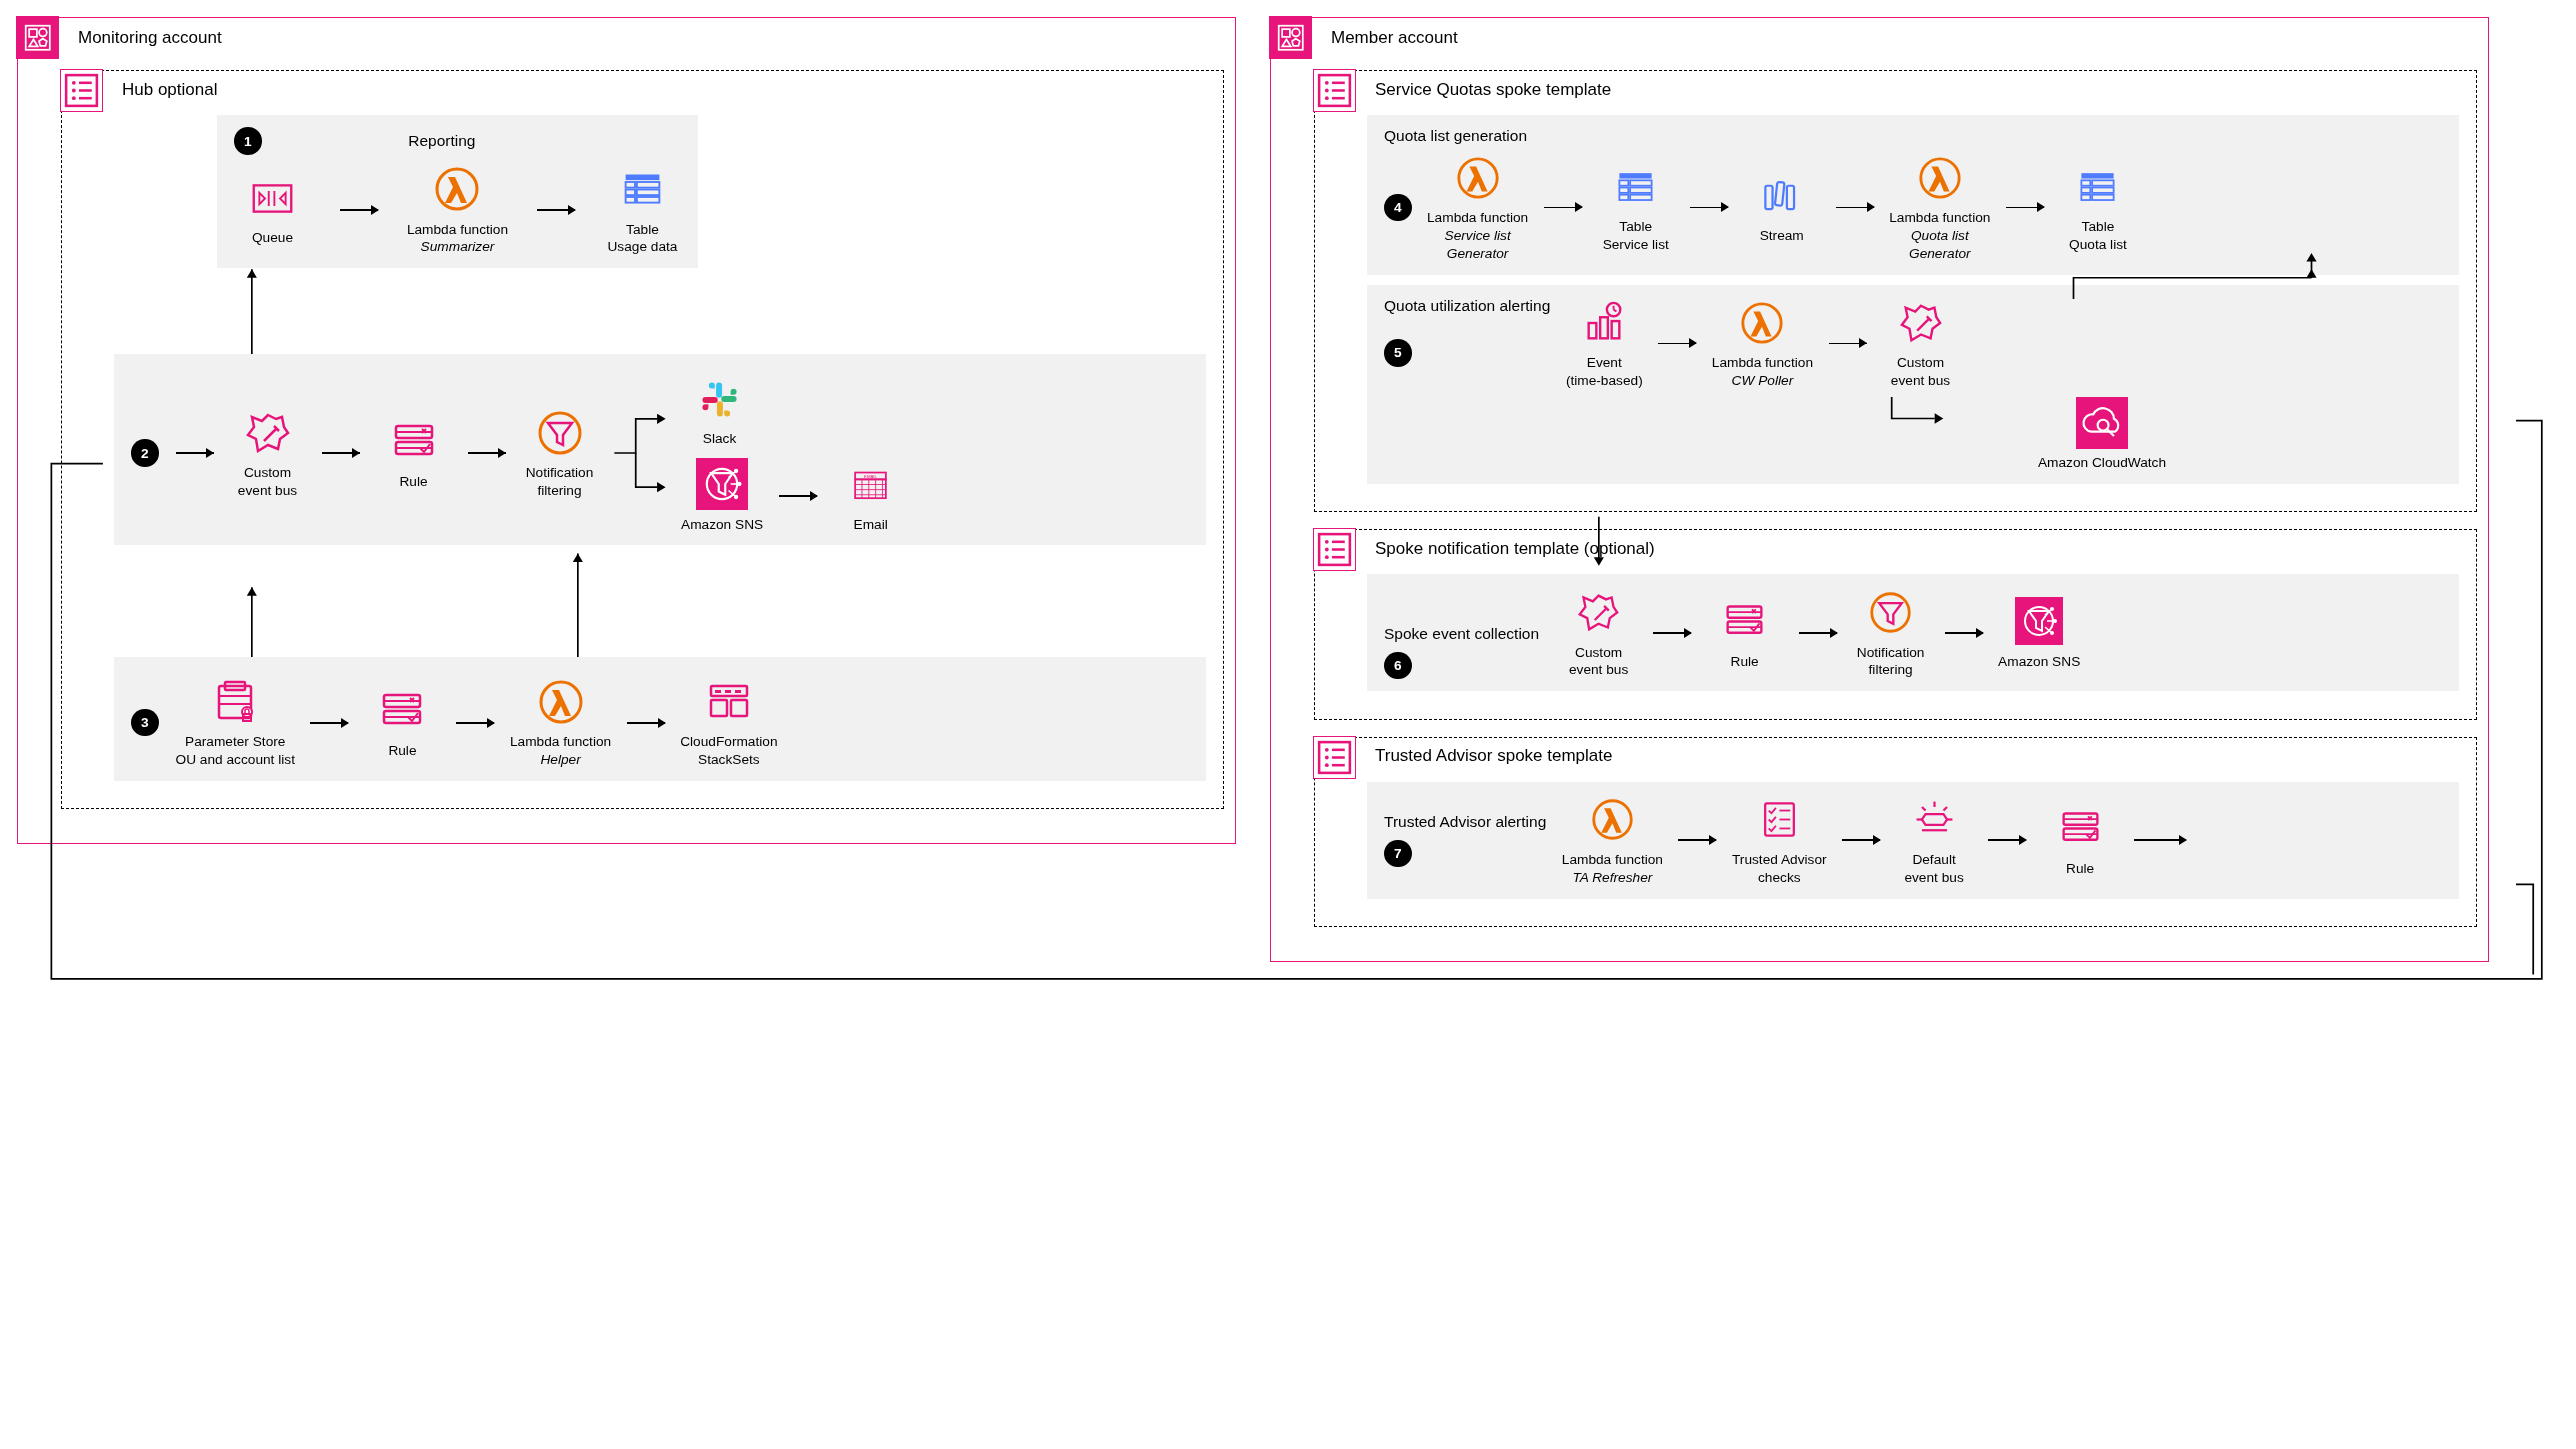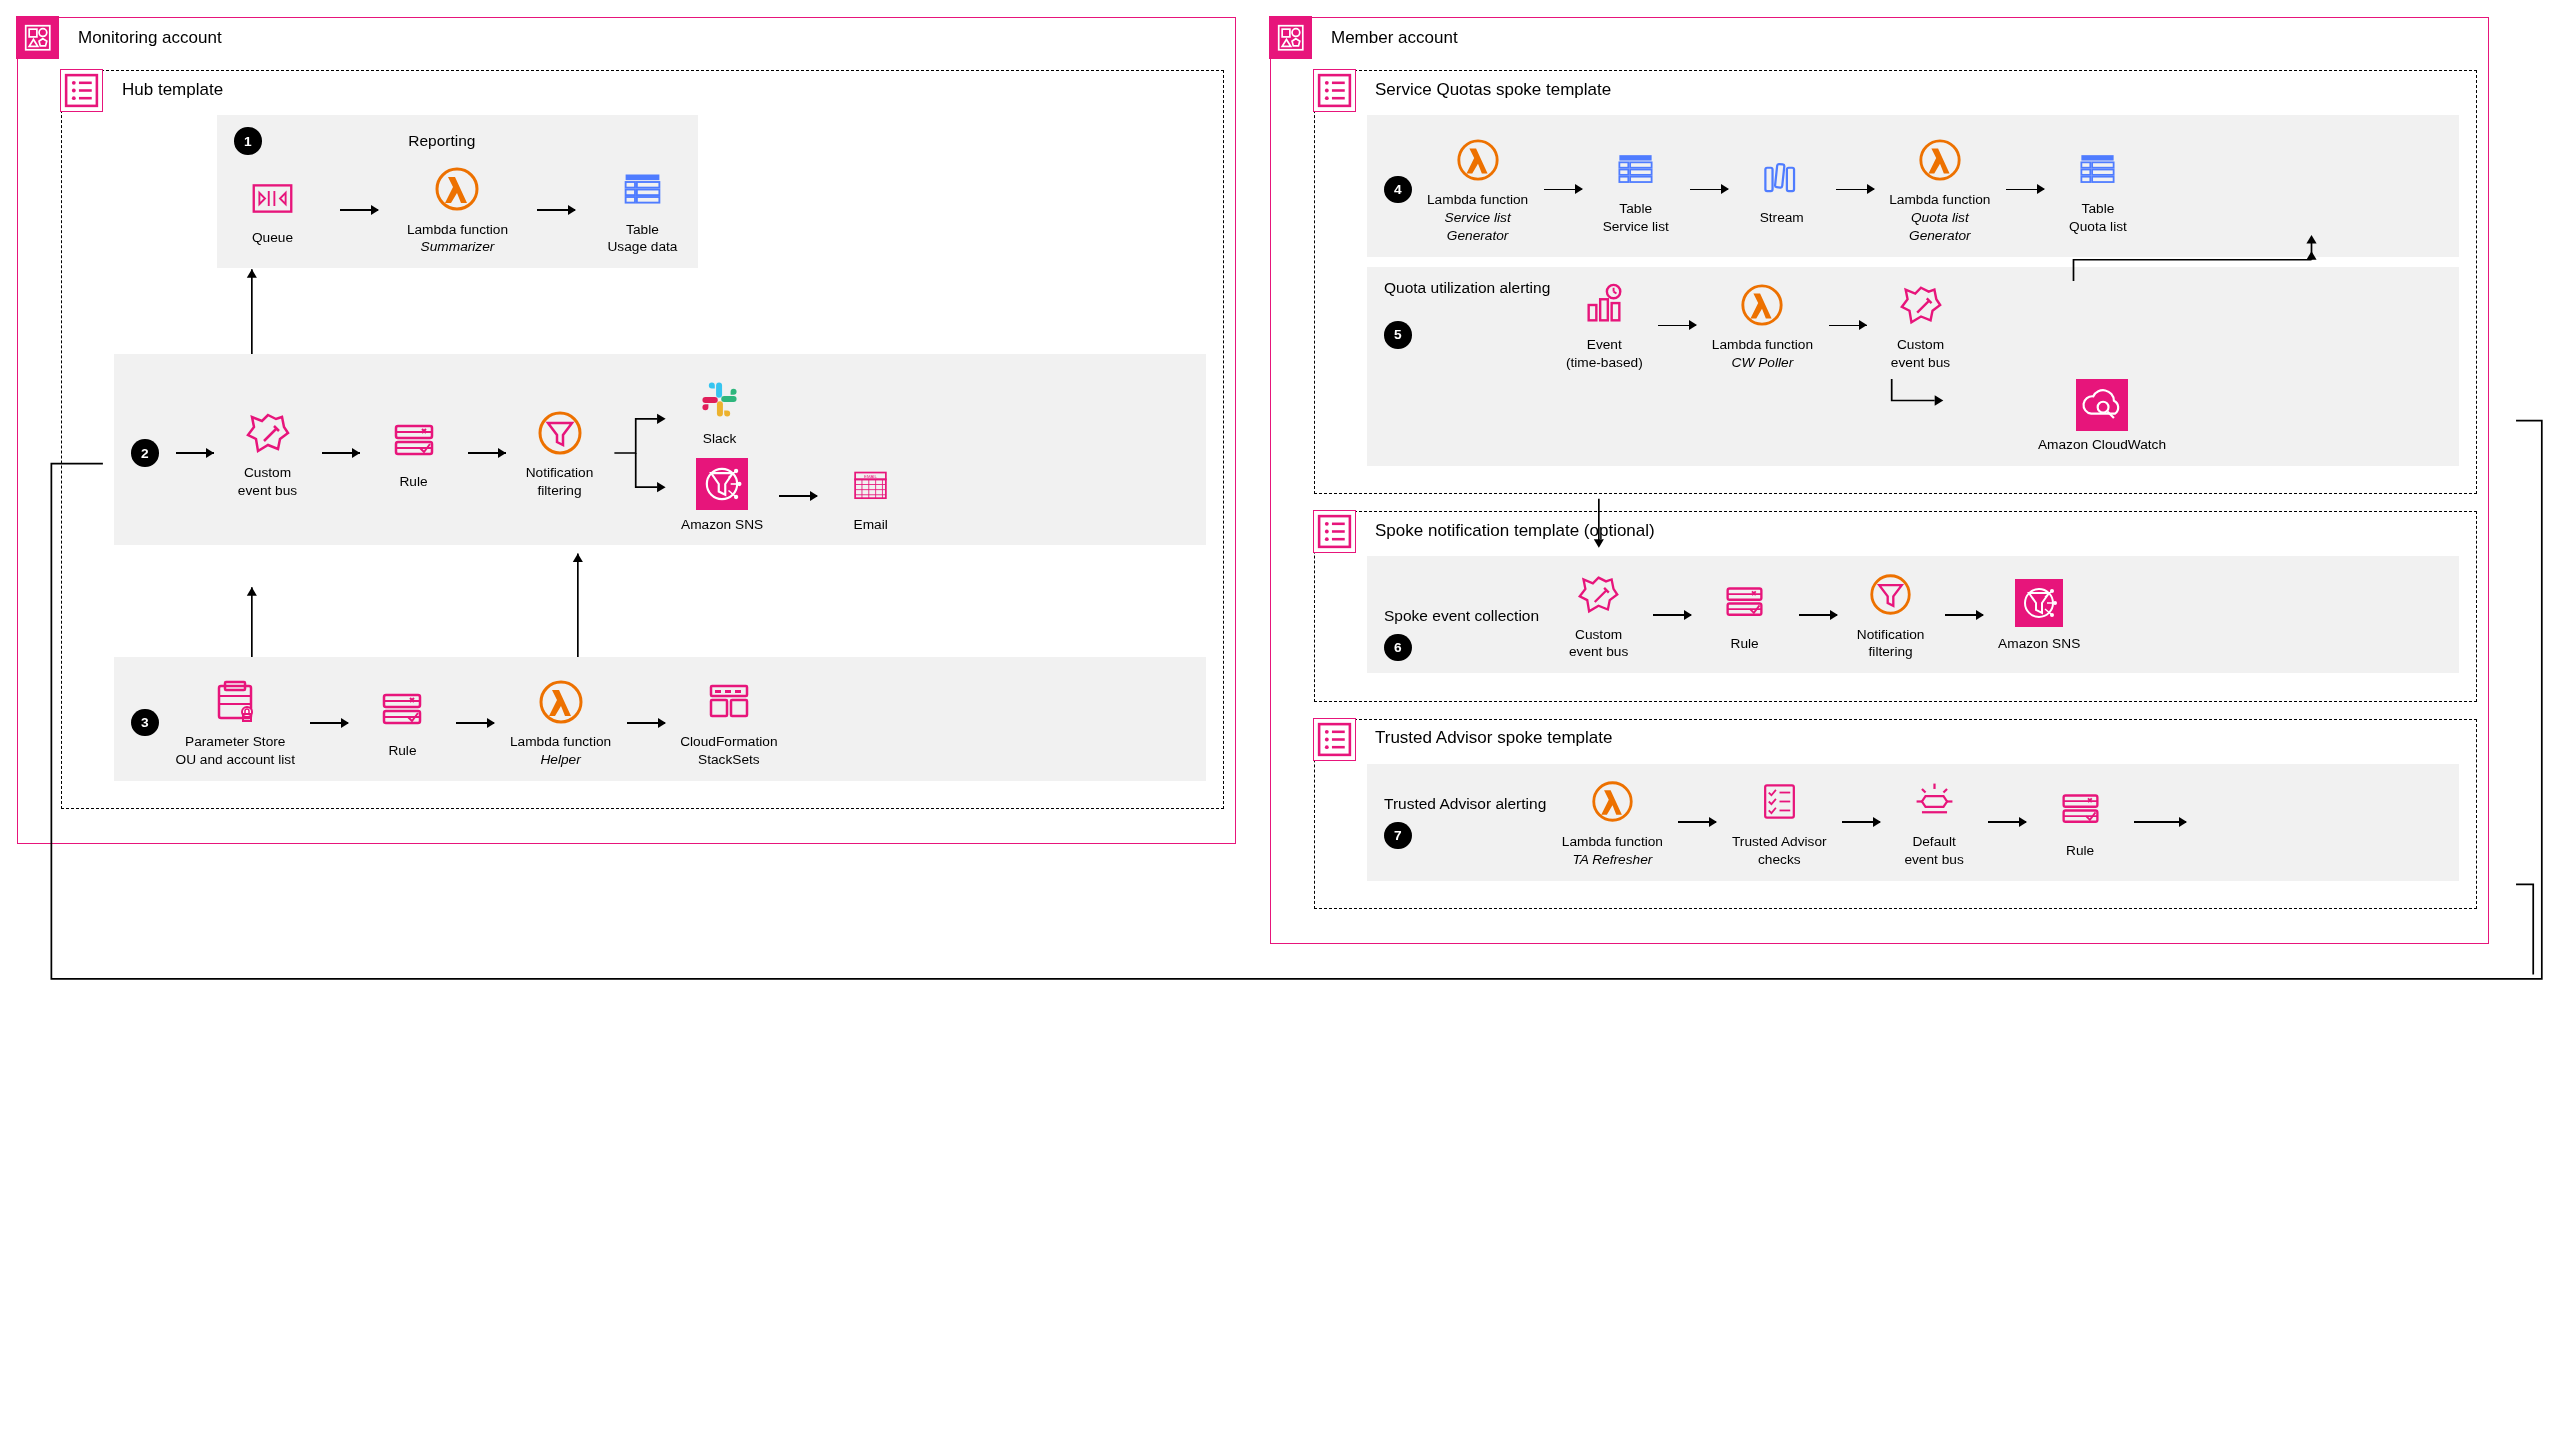--- a/index.html
+++ b/index.html
@@ -288,21 +288,21 @@
         </svg>
       </div>
     <span class="account-title">Monitoring account</span>
 
     <div class="template">
       <div class="template-icon">
           <svg viewBox="0 0 32 32">
             <use href="#svg-template"></use>
           </svg>
         </div>
-      <span class="template-title">Hub template</span>
+      <span class="template-title">Hub optional</span>
 
       <div class="section" id="reporting">
         <div style="display:flex;align-items:center;gap:10.3px;margin-bottom:8.6px">
           <span class="badge">1</span>
           <span class="section-title" style="flex:1;text-align:center">Reporting</span>
         </div>
         <div class="row" style="justify-content:space-between">
           <div class="node">
             <div class="icon">
                 <svg viewBox="0 0 48 48" width="45">
@@ -473,20 +473,21 @@
 
     <div class="template">
       <div class="template-icon">
           <svg viewBox="0 0 32 32">
             <use href="#svg-template"></use>
           </svg>
         </div>
       <span class="template-title">Service Quotas spoke template</span>
 
       <div class="section">
+        <span class="section-title">Quota list generation</span>
         <div style="display:flex;align-items:center;gap:15.5px;margin-top:6.9px">
           <span class="badge">4</span>
           <div class="row">
             <div class="node">
               <div class="icon">
                   <svg viewBox="0 0 48 48" width="46">
                     <use href="#svg-lambda"></use>
                   </svg>
                 </div>
               <div class="lbl"><span>Lambda function</span><br><em>Service list</em><br><em>Generator</em></div>

